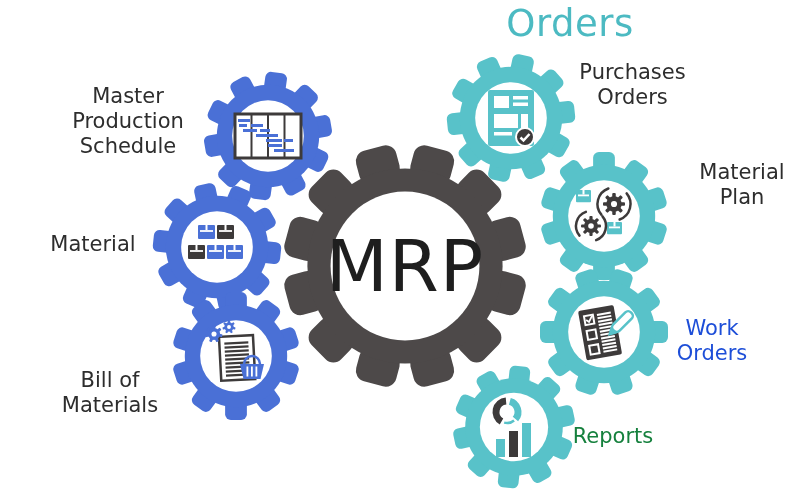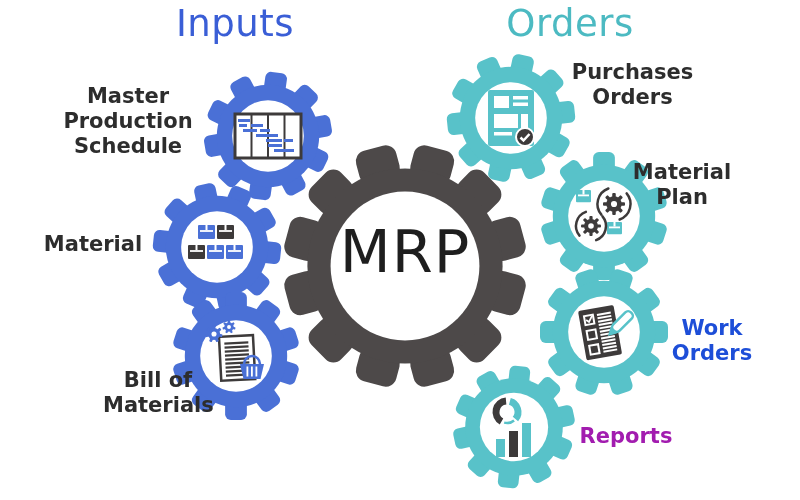--- a/index.html
+++ b/index.html
@@ -1,23 +1,23 @@
 <!DOCTYPE html>
 <html><head>
 <meta charset="utf-8">
 <style>
   html,body{margin:0;padding:0;}
   body{width:800px;height:500px;background:#ffffff;overflow:hidden;position:relative;
        font-family:"DejaVu Sans","Liberation Sans",sans-serif;}
   .stage{position:absolute;left:0;top:0;width:800px;height:500px;}
   #scene{position:absolute;left:0;top:0;}
   .title{position:absolute;font-size:37px;font-weight:400;text-align:center;letter-spacing:0.5px;}
-  .lbl{position:absolute;font-size:21px;line-height:25px;text-align:center;font-weight:bold;}
-  .mrp{position:absolute;left:305px;top:224px;width:200px;height:56px;line-height:56px;
-       text-align:center;font-size:59px;letter-spacing:1px;}
+  .lbl{position:absolute;font-size:21px;line-height:25px;text-align:center;}
+  .mrp{position:absolute;left:305px;top:238px;width:200px;height:56px;line-height:56px;
+       text-align:center;font-size:72px;letter-spacing:1px;}
 </style>
 </head>
 <body>
 
 <div class="stage">
   <svg id="scene" width="800" height="500">
       <g>
         <g transform="rotate(8 268 136)">
           <rect x="257.12" y="72" width="21.76" height="22.799999999999997" rx="5.76" fill="#4a70d6" transform="rotate(0 268 136)"></rect>
           <rect x="257.12" y="72" width="21.76" height="22.799999999999997" rx="5.76" fill="#4a70d6" transform="rotate(36 268 136)"></rect>
@@ -288,25 +288,24 @@
           <rect x="384.26" y="144" width="41.480000000000004" height="34.39999999999999" rx="10.98" fill="#4d4949" transform="rotate(240 405 266)"></rect>
           <rect x="384.26" y="144" width="41.480000000000004" height="34.39999999999999" rx="10.98" fill="#4d4949" transform="rotate(270 405 266)"></rect>
           <rect x="384.26" y="144" width="41.480000000000004" height="34.39999999999999" rx="10.98" fill="#4d4949" transform="rotate(300 405 266)"></rect>
           <rect x="384.26" y="144" width="41.480000000000004" height="34.39999999999999" rx="10.98" fill="#4d4949" transform="rotate(330 405 266)"></rect>
         </g>
         <circle cx="405" cy="266" r="97.60000000000001" fill="#4d4949"></circle>
         <circle cx="405" cy="266" r="74.42" fill="#ffffff"></circle>
       </g>
     </svg>
 
-  <div class="title" style="left: 135px; top: 2px; width: 200px; color: rgb(58, 94, 214);">Inputs</div>
   <div class="title" style="left: 470px; top: 2px; width: 200px; color: rgb(76, 186, 194);">Orders</div>
 
   <div class="mrp" style="color: rgb(30, 30, 30);">MRP</div>
 
   <div class="lbl" style="left: 58px; top: 84px; width: 140px; color: rgb(45, 45, 45); text-align: center;">Master Production Schedule</div>
   <div class="lbl" style="left: 23px; top: 232px; width: 140px; color: rgb(45, 45, 45);">Material</div>
-  <div class="lbl" style="left: 55px; top: 368px; width: 110px; color: rgb(45, 45, 45); margin-left: 48px;">Bill of Materials</div>
+  <div class="lbl" style="left: 55px; top: 368px; width: 110px; color: rgb(45, 45, 45);">Bill of Materials</div>
   <div class="lbl" style="left: 570px; top: 60px; width: 125px; color: rgb(45, 45, 45);">Purchases Orders</div>
-  <div class="lbl" style="left: 632px; top: 160px; width: 100px; color: rgb(45, 45, 45);">Material Plan</div>
+  <div class="lbl" style="left: 692px; top: 160px; width: 100px; color: rgb(45, 45, 45);">Material Plan</div>
   <div class="lbl" style="left: 660px; top: 316px; width: 104px; color: #1d4ed8;">Work Orders</div>
-  <div class="lbl" style="left: 566px; top: 424px; width: 120px; color: #a21caf;">Reports</div>
+  <div class="lbl" style="left: 553px; top: 424px; width: 120px; color: #15803d;">Reports</div>
 </div>
 
 </body></html>

